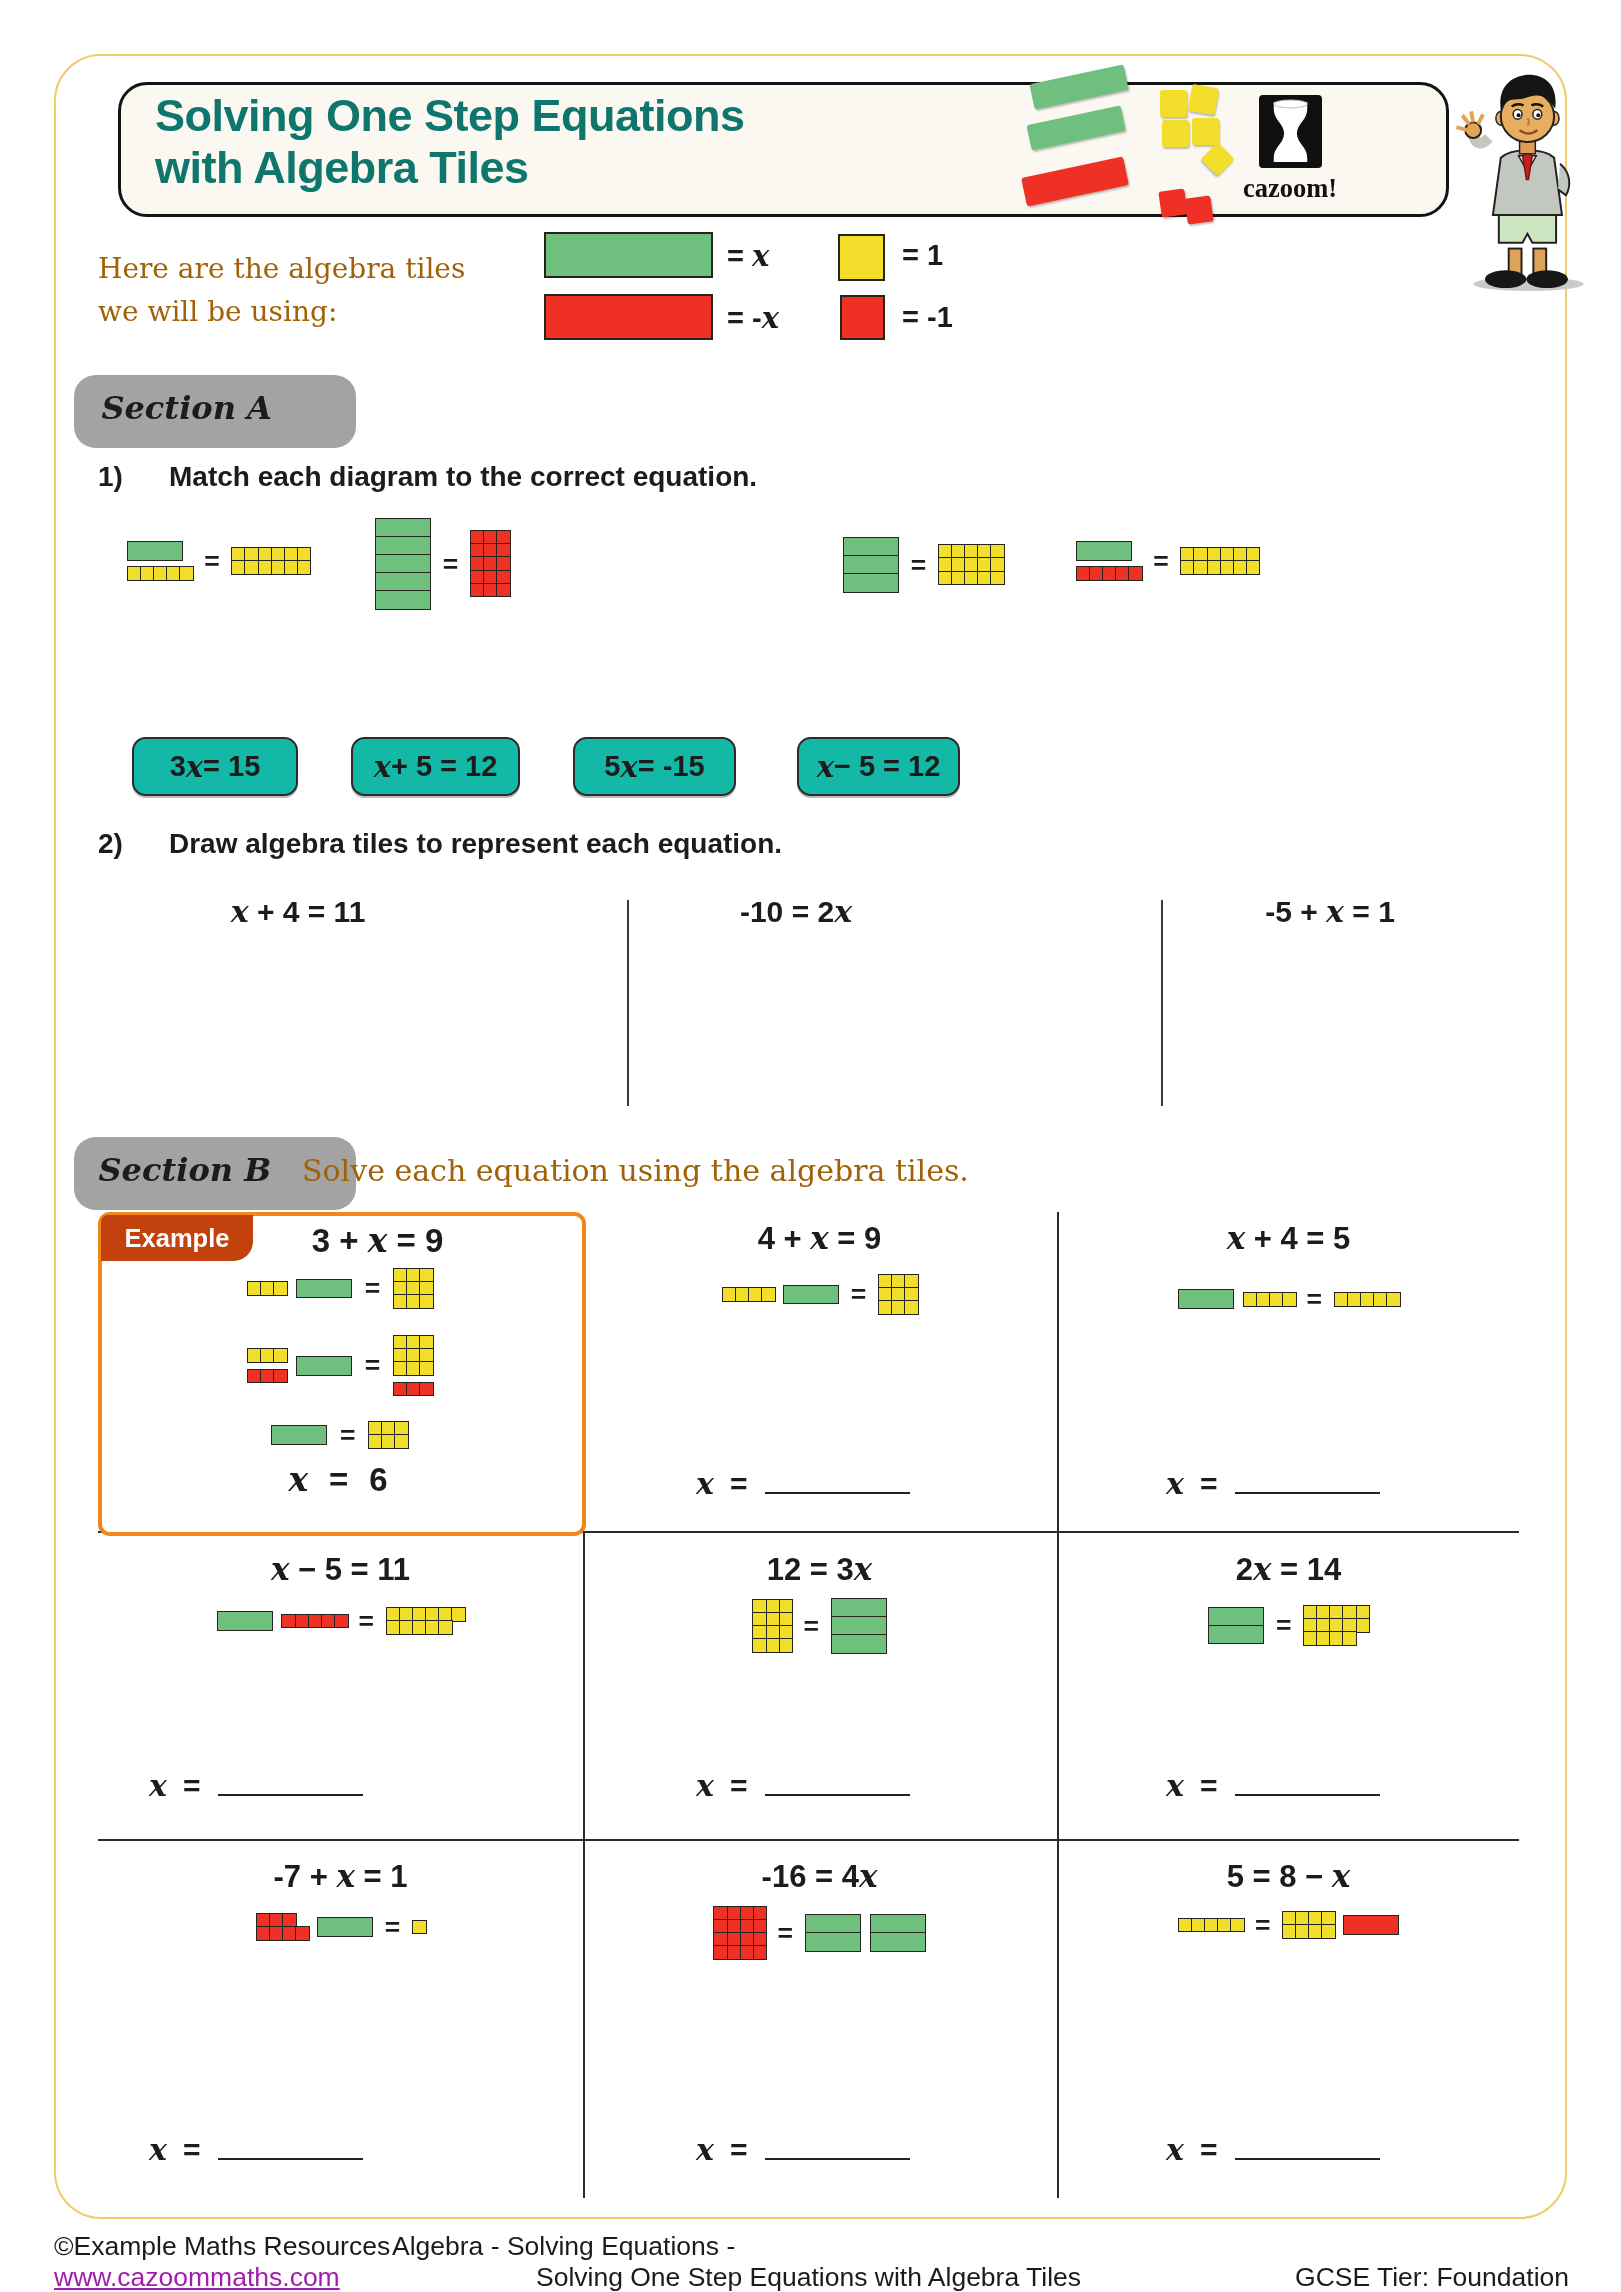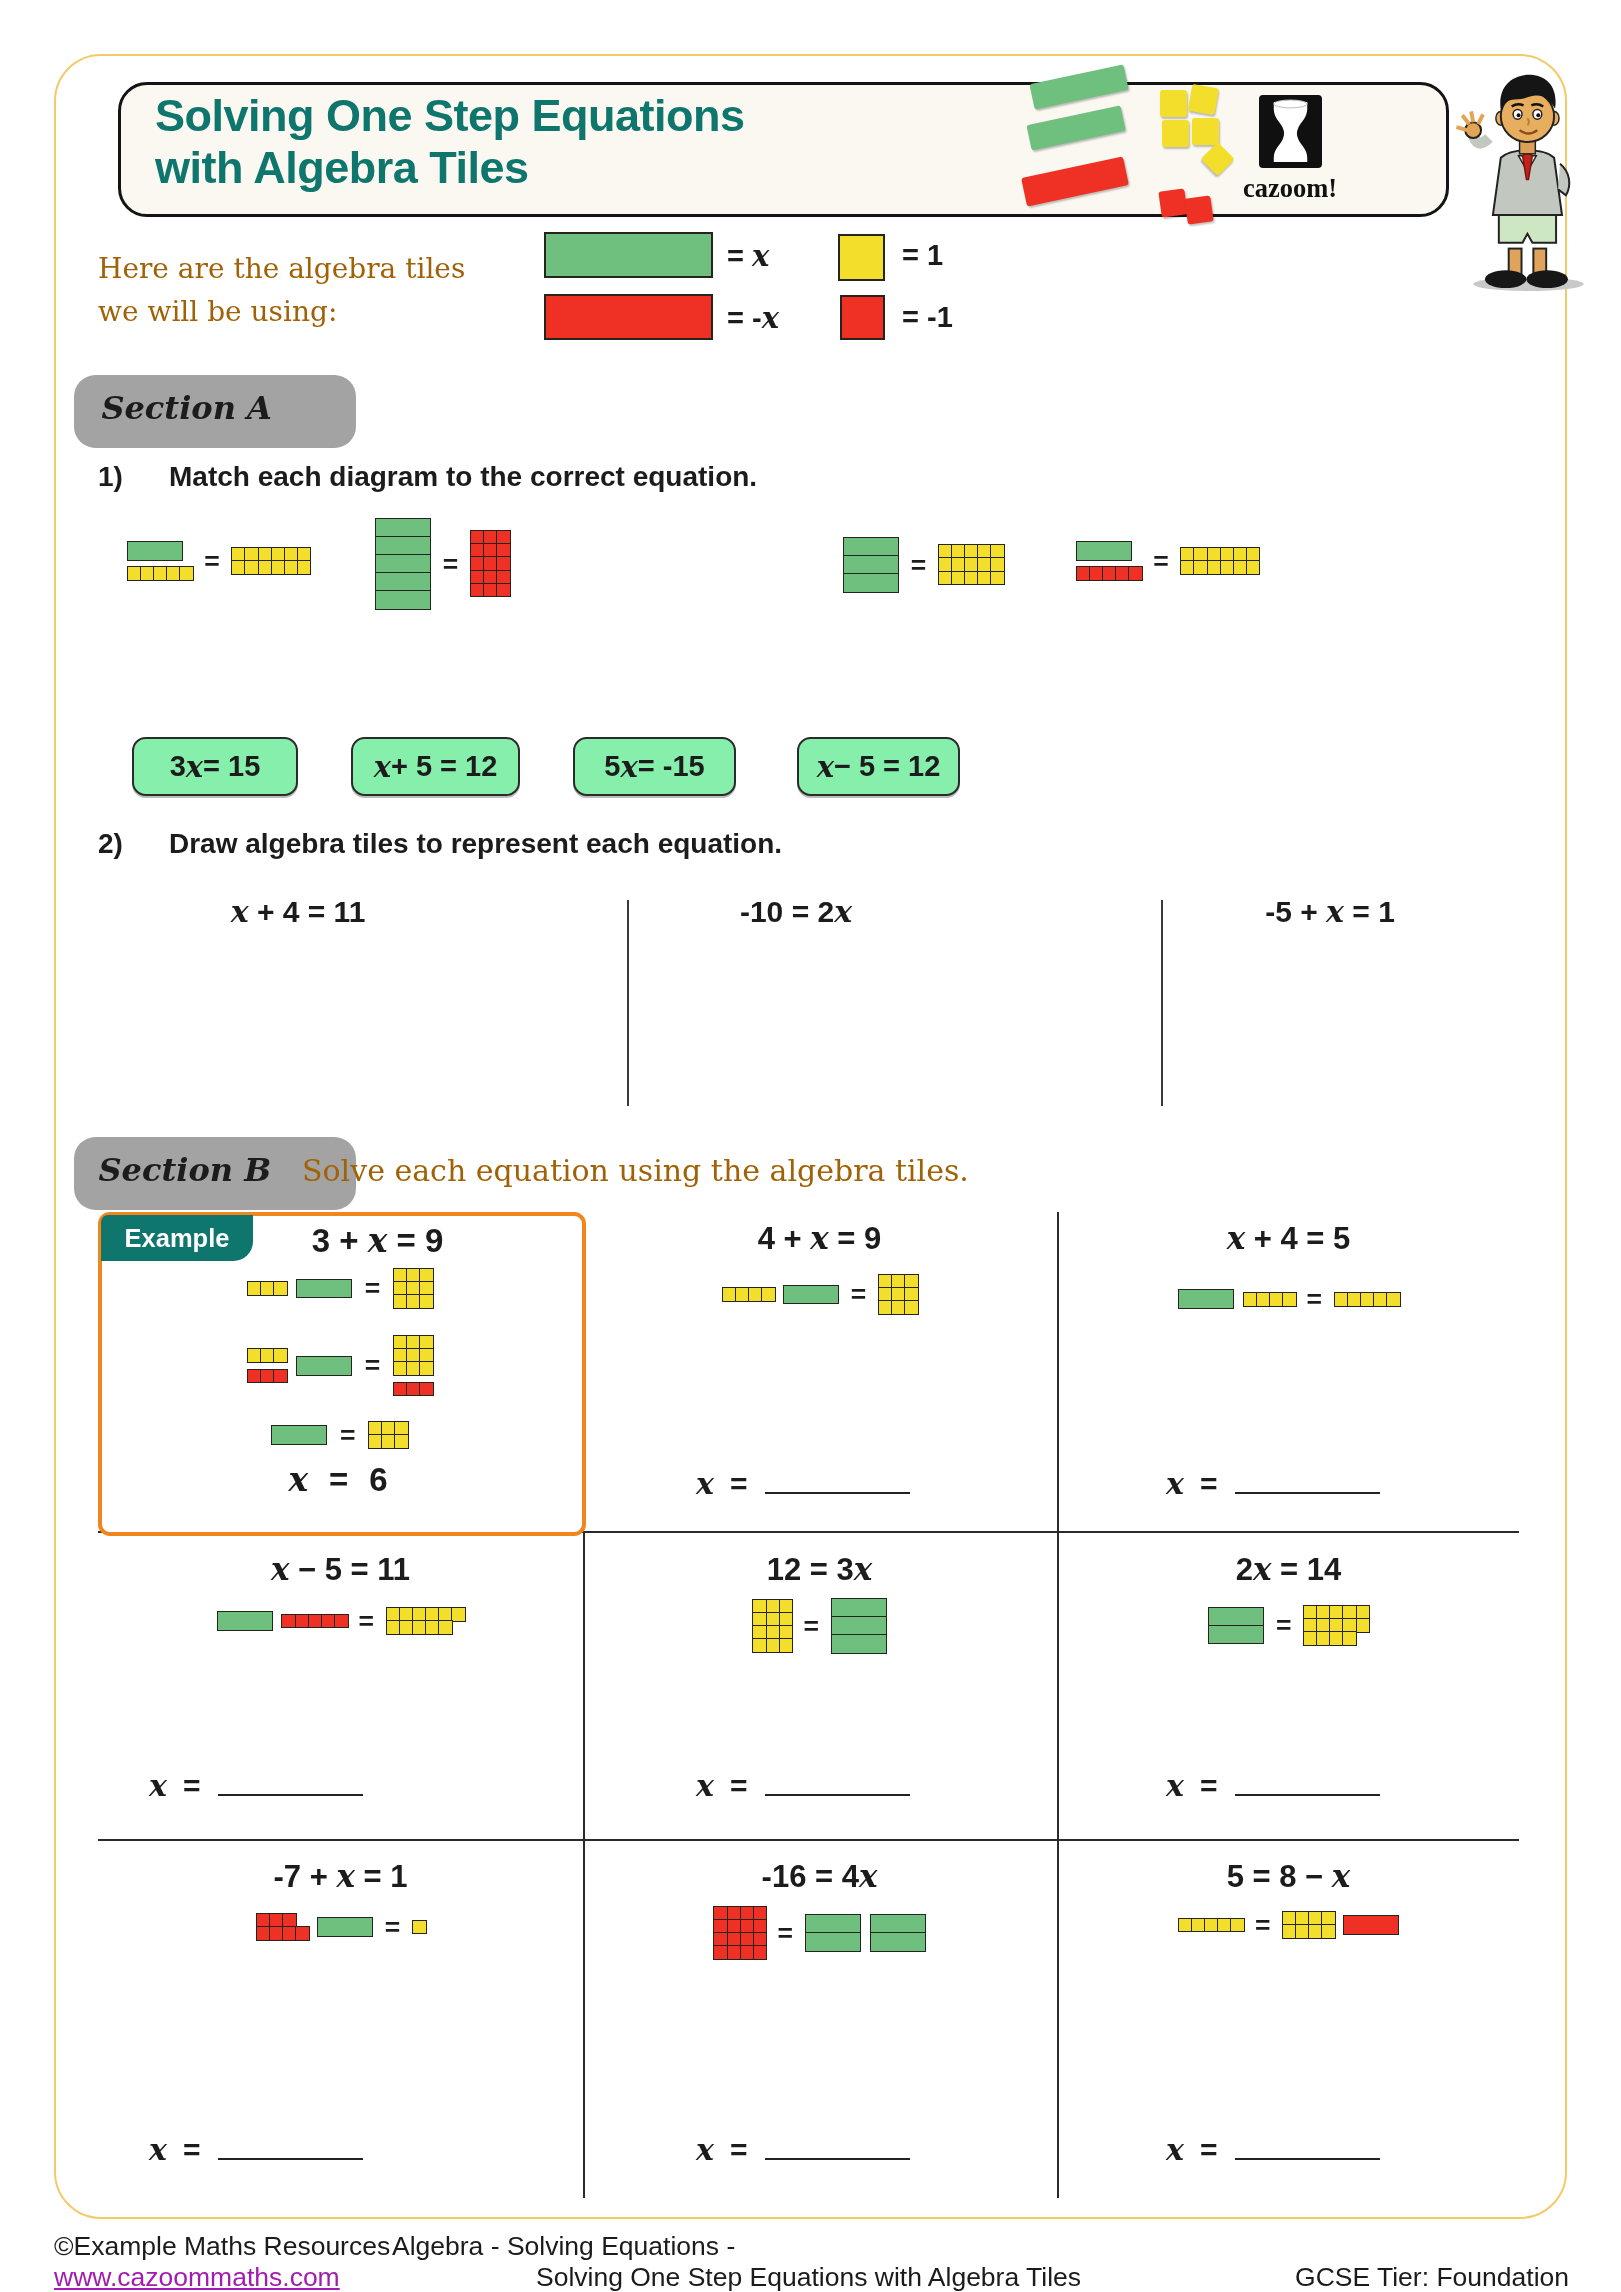--- a/index.html
+++ b/index.html
@@ -33,33 +33,33 @@
   .bigbar{width:169px;height:46px;border:2.2px solid #26251d;box-sizing:border-box}
   .bigsq{width:47px;height:47px;border:2.2px solid #26251d;box-sizing:border-box}
 
   .vx{font-family:"DejaVu Serif",serif;font-style:italic;font-weight:700}
 
   .serif-it{font-family:"DejaVu Serif",serif;color:#a16207}
   .section-tag{background:#a3a3a3;border-radius:21.6px}
   .section-tag span{font-family:"DejaVu Serif",serif;font-style:italic;font-weight:700;font-size:32px}
   .qnum,.qtext{font-weight:700;font-size:28px}
 
-  .eqcard{top:737px;height:55px;border:2.4px solid #2b2b2b;border-radius:13.7px;display:flex;align-items:center;justify-content:center;font-weight:700;font-size:29px;background:#86efac;box-shadow:0 2px 0 #bbb}
+  .eqcard{top:737px;height:55px;border:2.4px solid #2b2b2b;border-radius:13.7px;display:flex;align-items:center;justify-content:center;font-weight:700;font-size:29px;background:#14b8a6;box-shadow:0 2px 0 #bbb}
   .q2eq{top:894px;width:294px;text-align:center;font-weight:700;font-size:30px}
   .vline{width:2px;background:#3a3a3a}
   .gline{background:#2a2a2a}
 
   
   .celltitle{font-weight:700;font-size:31px;text-align:center}
   .cellrow{display:flex;justify-content:center;align-items:center;gap:8.8px}
   .answer{font-weight:700;font-size:30px;word-spacing:7.8px;white-space:nowrap}
   .answer .line{display:inline-block;width:145px;border-bottom:2.5px solid #222;margin-left:17.6px}
 
   .example-box{left:98px;top:1212px;width:480px;height:316px;border:4.9px solid #F0861C;border-radius:11.8px;background:#fff;z-index:3}
-  .example-tab{left:101px;top:1215px;width:152px;height:46px;background:#0f766e;border-radius:6.9px 0 19.6px 0;z-index:4;display:flex;align-items:center;justify-content:center;color:#fff;font-weight:700;font-size:25.5px}
+  .example-tab{left:101px;top:1215px;width:152px;height:46px;background:#c2410c;border-radius:6.9px 0 19.6px 0;z-index:4;display:flex;align-items:center;justify-content:center;color:#fff;font-weight:700;font-size:25.5px}
   .ex-title{left:250px;top:1221px;width:255px;text-align:center;font-weight:700;font-size:33px;z-index:4}
   .exrow{left:108px;width:463px;display:flex;justify-content:center;align-items:center;gap:9.8px;z-index:4}
   .ex-answer{left:98px;top:1460px;width:480px;text-align:center;font-weight:700;font-size:33px;word-spacing:11.8px;z-index:4}
 
   
   .foot{font-size:26.5px;color:#1b1b1b}
   .foot-link{color:#a21caf;text-decoration:underline}
 </style>
 </head>
 <body>

